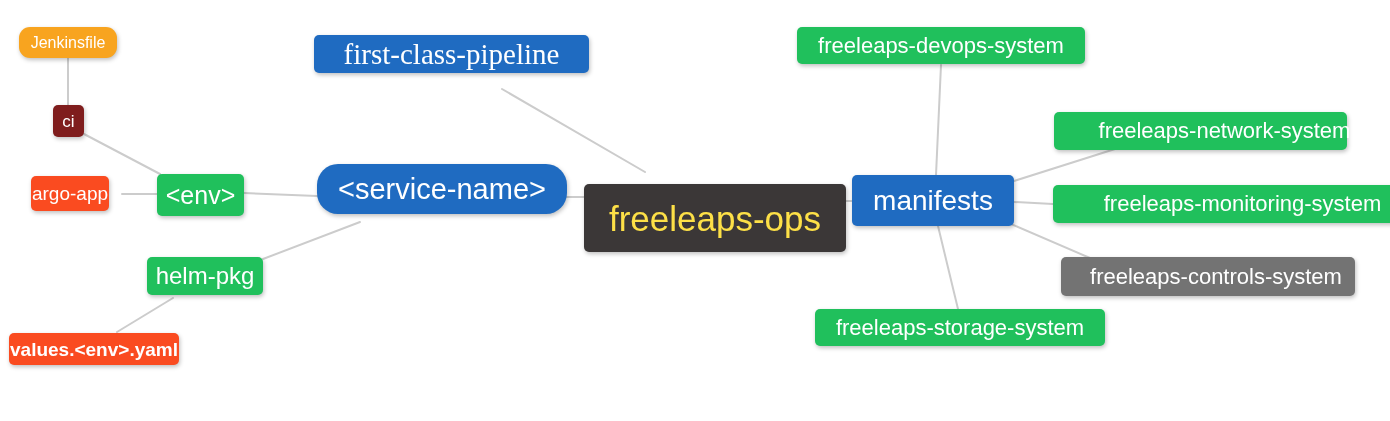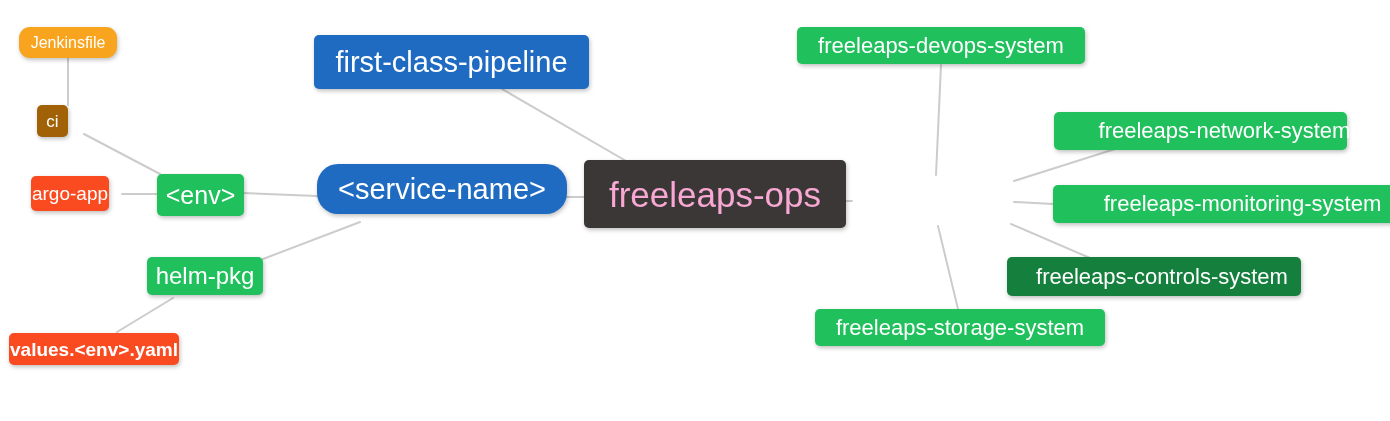--- a/index.html
+++ b/index.html
@@ -51,26 +51,27 @@
       <line x1="502" y1="89" x2="645" y2="172" stroke="#CCCCCC" stroke-width="2" stroke-linecap="round"></line>
       <line x1="567" y1="197" x2="584" y2="197" stroke="#CCCCCC" stroke-width="2" stroke-linecap="round"></line>
       <line x1="846" y1="201" x2="852" y2="201" stroke="#CCCCCC" stroke-width="2" stroke-linecap="round"></line>
       <line x1="936" y1="175" x2="941" y2="65" stroke="#CCCCCC" stroke-width="2" stroke-linecap="round"></line>
       <line x1="1014" y1="181" x2="1115" y2="149" stroke="#CCCCCC" stroke-width="2" stroke-linecap="round"></line>
       <line x1="1014" y1="202" x2="1053" y2="204" stroke="#CCCCCC" stroke-width="2" stroke-linecap="round"></line>
       <line x1="1011" y1="224" x2="1090" y2="258" stroke="#CCCCCC" stroke-width="2" stroke-linecap="round"></line>
       <line x1="938" y1="226" x2="958" y2="309" stroke="#CCCCCC" stroke-width="2" stroke-linecap="round"></line>
     </svg>
 <div class="node" style="left: 19px; top: 27px; width: 98px; height: 31px; font-size: 16px; background: rgb(248, 164, 31); color: rgb(255, 255, 255); border-radius: 11px;">Jenkinsfile</div>
-    <div class="node" style="left: 37px; top: 105px; width: 31px; height: 32px; font-size: 17px; background: #a16207; color: rgb(255, 255, 255);">ci</div>
+    <div class="node" style="left: 53px; top: 105px; width: 31px; height: 32px; font-size: 17px; background: #7f1d1d; color: rgb(255, 255, 255);">ci</div>
     <div class="node" style="left: 31px; top: 176px; width: 78px; height: 35px; font-size: 19px; background: rgb(250, 75, 32); color: rgb(255, 255, 255);">argo-app</div>
     <div class="node" style="left: 157px; top: 174px; width: 87px; height: 42px; font-size: 25px; background: rgb(32, 192, 92); color: rgb(255, 255, 255);">&lt;env&gt;</div>
     <div class="node" style="left: 147px; top: 257px; width: 116px; height: 38px; font-size: 24px; background: rgb(32, 192, 92); color: rgb(255, 255, 255);">helm-pkg</div>
     <div class="node" style="left: 9px; top: 333px; width: 170px; height: 32px; font-size: 19px; background: rgb(250, 75, 32); color: rgb(255, 255, 255); font-weight: bold;">values.&lt;env&gt;.yaml</div>
-    <div class="node" style="left: 314px; top: 35px; width: 275px; height: 54px; font-size: 29px; background: rgb(31, 107, 193); color: rgb(255, 255, 255);">first-class-pipeline</div>
+    <div class="node" style="left: 314px; top: 35px; width: 275px; height: 38px; font-size: 29px; background: rgb(31, 107, 193); color: rgb(255, 255, 255); font-family: Liberation Serif, serif;">first-class-pipeline</div>
     <div class="node" style="left: 317px; top: 164px; width: 250px; height: 50px; font-size: 29px; background: rgb(31, 107, 193); color: rgb(255, 255, 255); border-radius: 21px;">&lt;service-name&gt;</div>
-    <div class="node" style="left: 584px; top: 160px; width: 262px; height: 68px; font-size: 35px; background: rgb(59, 55, 55); color: #f9a8d4;">freeleaps-ops</div>
+    <div class="node" style="left: 584px; top: 184px; width: 262px; height: 68px; font-size: 35px; background: rgb(59, 55, 55); color: #fde047;">freeleaps-ops</div>
+    <div class="node" style="left: 852px; top: 175px; width: 162px; height: 51px; font-size: 28px; background: rgb(31, 107, 193); color: rgb(255, 255, 255);">manifests</div>
     <div class="node" style="left: 797px; top: 27px; width: 288px; height: 37px; font-size: 22px; background: rgb(32, 192, 92); color: rgb(255, 255, 255);">freeleaps-devops-system</div>
     <div class="node" style="left: 1054px; top: 112px; width: 293px; height: 38px; font-size: 22px; background: rgb(32, 192, 92); color: rgb(255, 255, 255); padding-left: 48px;">freeleaps-network-system</div>
     <div class="node" style="left: 1053px; top: 185px; width: 379px; height: 38px; font-size: 22px; background: rgb(32, 192, 92); color: rgb(255, 255, 255);">freeleaps-monitoring-system</div>
-    <div class="node" style="left: 1007px; top: 257px; width: 294px; height: 39px; font-size: 22px; background: #15803d; color: rgb(255, 255, 255); padding-left: 16px;">freeleaps-controls-system</div>
+    <div class="node" style="left: 1061px; top: 257px; width: 294px; height: 39px; font-size: 22px; background: #737373; color: rgb(255, 255, 255); padding-left: 16px;">freeleaps-controls-system</div>
     <div class="node" style="left: 815px; top: 309px; width: 290px; height: 37px; font-size: 22px; background: rgb(32, 192, 92); color: rgb(255, 255, 255);">freeleaps-storage-system</div>
   </div>
 
 </body></html>

